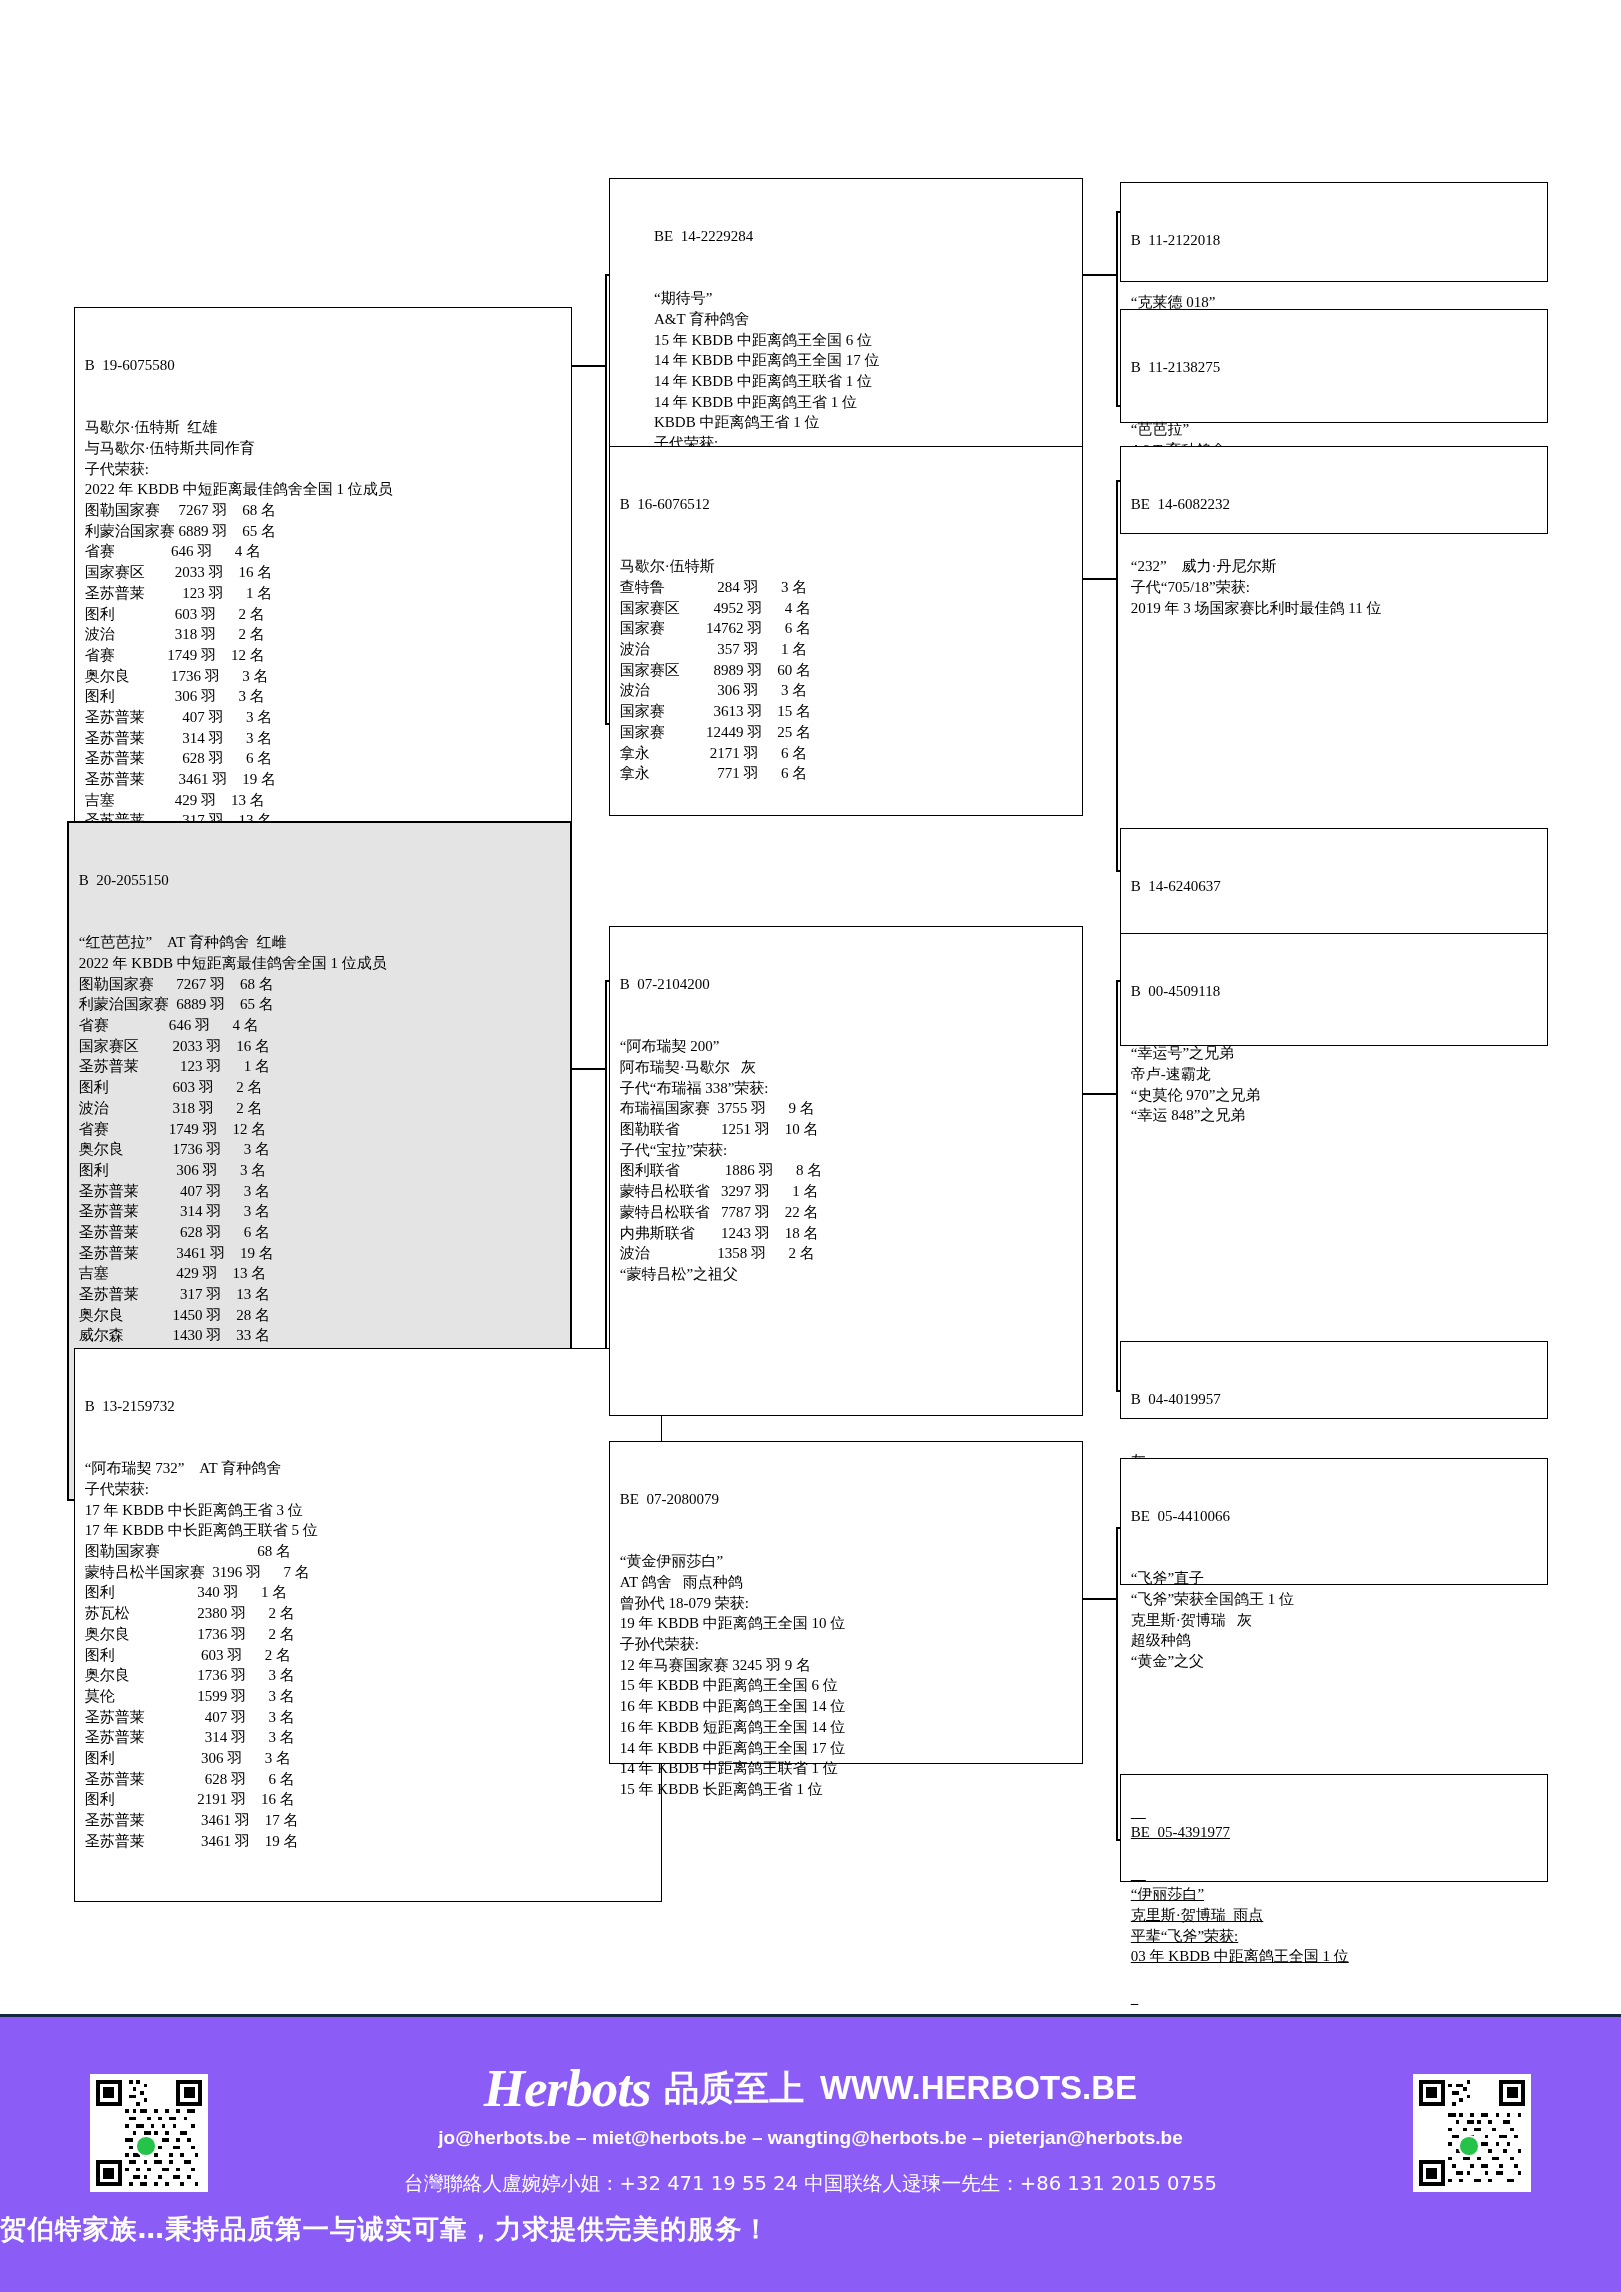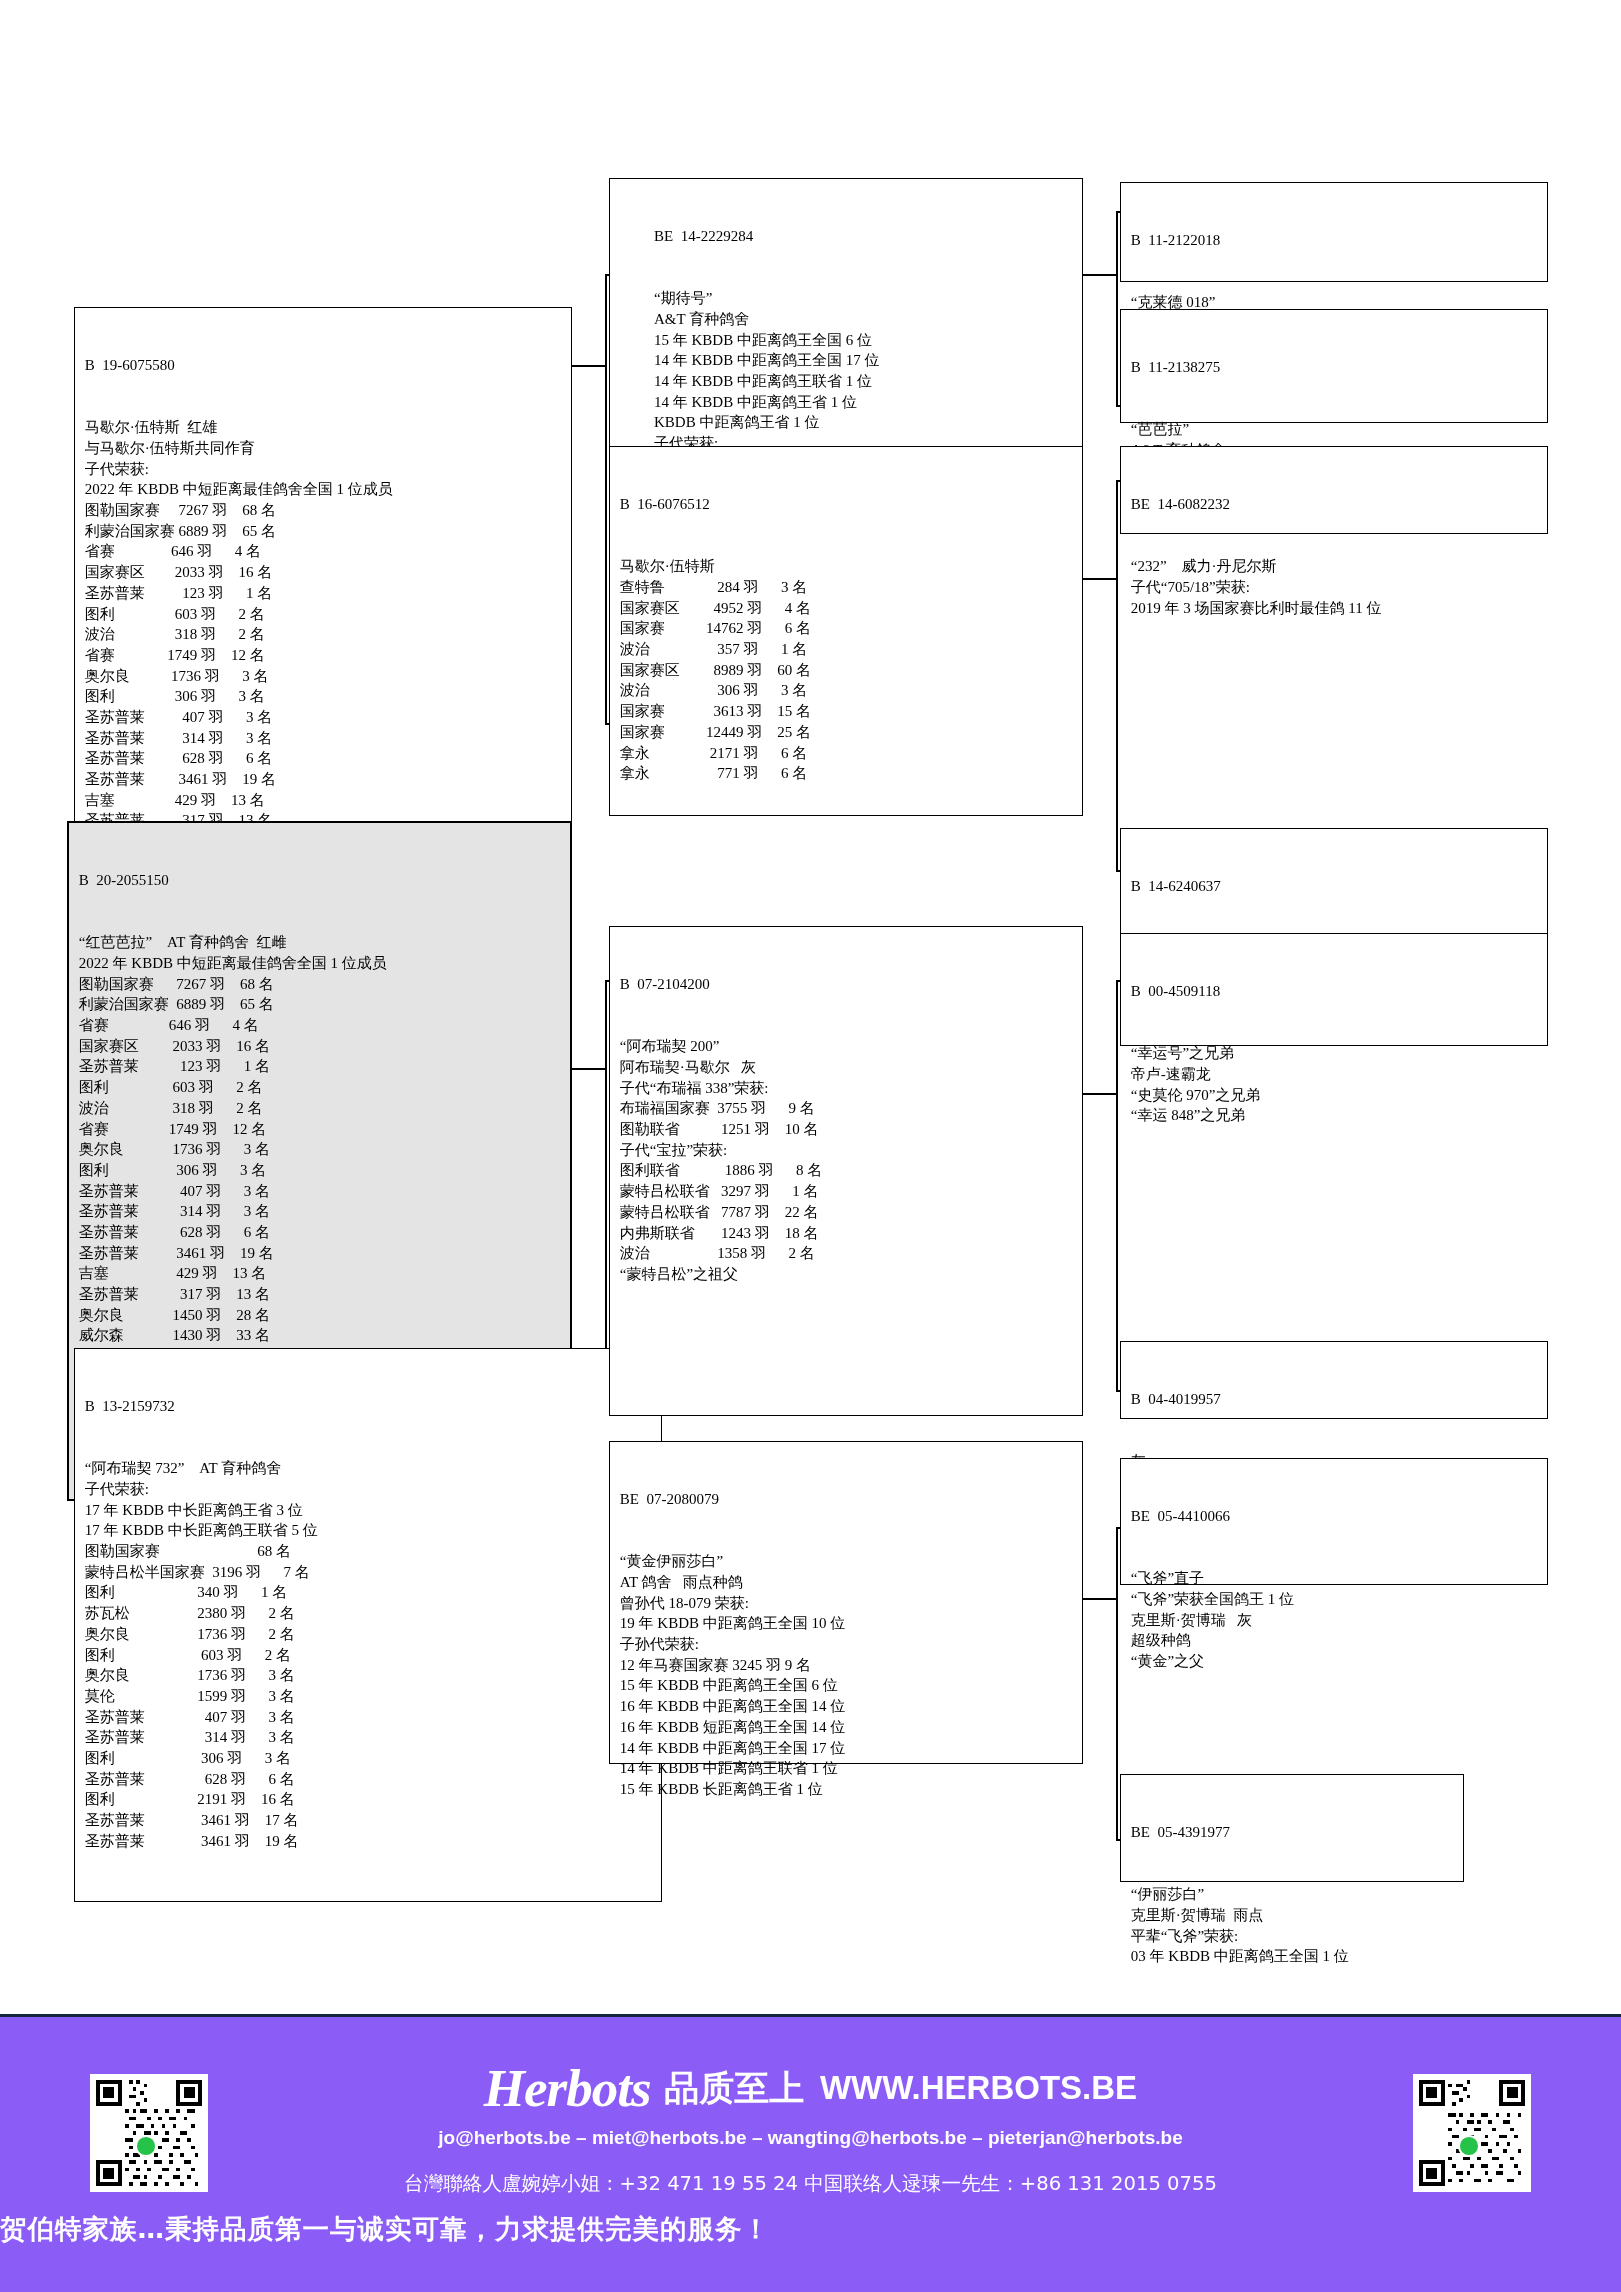--- a/index.html
+++ b/index.html
@@ -329,21 +329,21 @@
 
   <div class="card" style="left:1120px;top:1458px;width:428px;height:127px;">
     <span class="ln">BE  05-4410066</span>
     <span class="ln">“飞斧”直子
 “飞斧”荣获全国鸽王 1 位
 克里斯·贺博瑞   灰
 超级种鸽
 “黄金”之父</span>
   </div>
 
-  <div class="card" style="left:1120px;top:1774px;width:344px;height:108px;">
+  <div class="card" style="left:1120px;top:1774px;width:428px;height:108px;text-decoration:underline;">
     <span class="ln">BE  05-4391977</span>
     <span class="ln">“伊丽莎白”
 克里斯·贺博瑞  雨点
 平辈“飞斧”荣获:
 03 年 KBDB 中距离鸽王全国 1 位</span>
   </div>
 
   <div class="footer">
     <div class="footer-inner">
 

